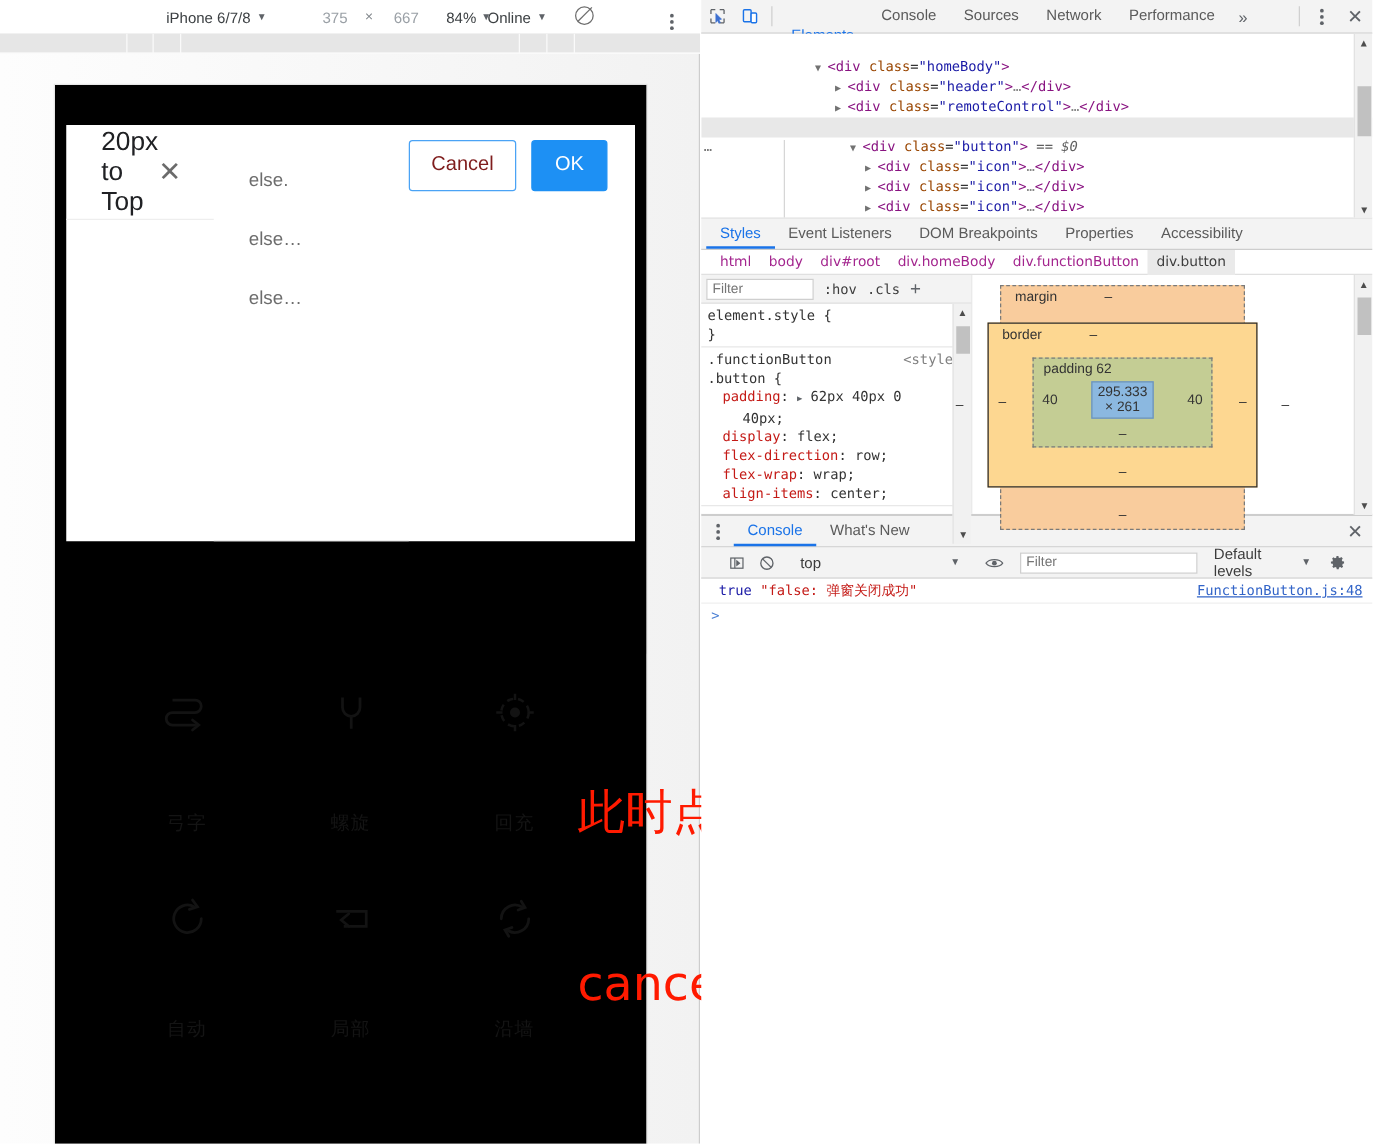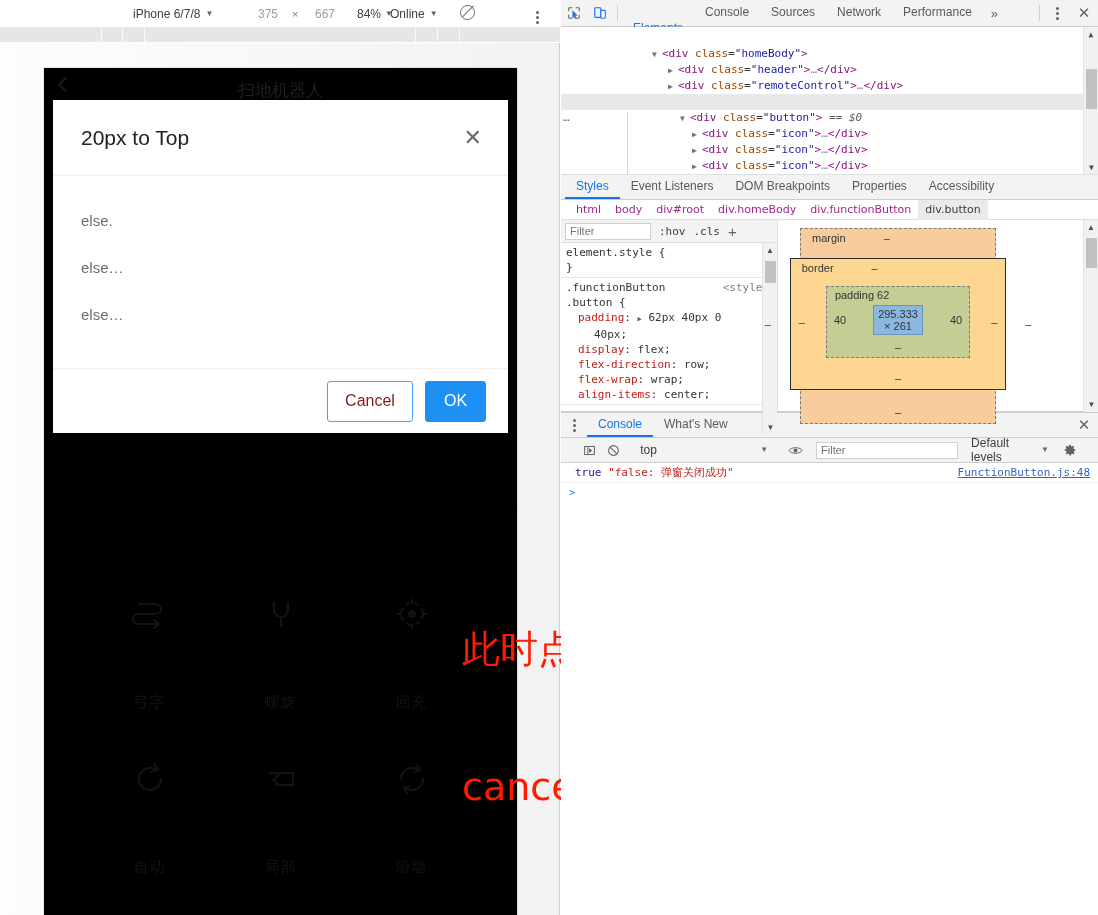--- a/index.html
+++ b/index.html
@@ -99,21 +99,21 @@
     font-size: 15px; color: #141414;
     letter-spacing: 1px;
   }
 
   
   #modal {
     position: absolute; left: 53px; top: 100px;
     width: 455px; height: 333px;
     background: #ffffff;
     box-shadow: 0 1px 3px rgba(0,0,0,0.35);
-    display: flex; flex-direction: column;
+    display: flex; 
   }
   #modal-header {
     height: 76px; flex: 0 0 76px;
     display:flex; align-items:center; justify-content: space-between;
     padding: 0 26px 0 28px;
     border-bottom: 1px solid #eeeeee;
   }
   #modal-title { font-size: 21px; color: #202124; font-weight: 400; }
   #modal-close {
     font-size: 22px; color: #6b6b6b; line-height: 1; cursor: pointer;
@@ -332,24 +332,20 @@
     <div id="ruler">
       <div class="tick" style="left:101px"></div>
       <div class="tick" style="left:122px"></div>
       <div class="tick" style="left:144px"></div>
       <div class="tick" style="left:415px"></div>
       <div class="tick" style="left:437px"></div>
       <div class="tick" style="left:459px"></div>
     </div>
 
     <div id="phone">
-      <div id="phone-header">
-        <span class="back"></span>
-        <span>扫地机器人</span>
-      </div>
       <div id="remote-area"></div>
 
       <div id="function-grid">
         <div class="fn-cell">
           <span class="fn-icon">
             <svg width="40" height="40" viewBox="0 0 40 40" fill="none" stroke="#131313" stroke-width="2.2">
               <path d="M8 10 h18 a5 5 0 0 1 0 10 h-18 a5 5 0 0 0 0 10 h20"></path>
               <path d="M24 26 l5 4 -5 4" stroke-linecap="round" fill="none"></path>
             </svg>
           </span>

